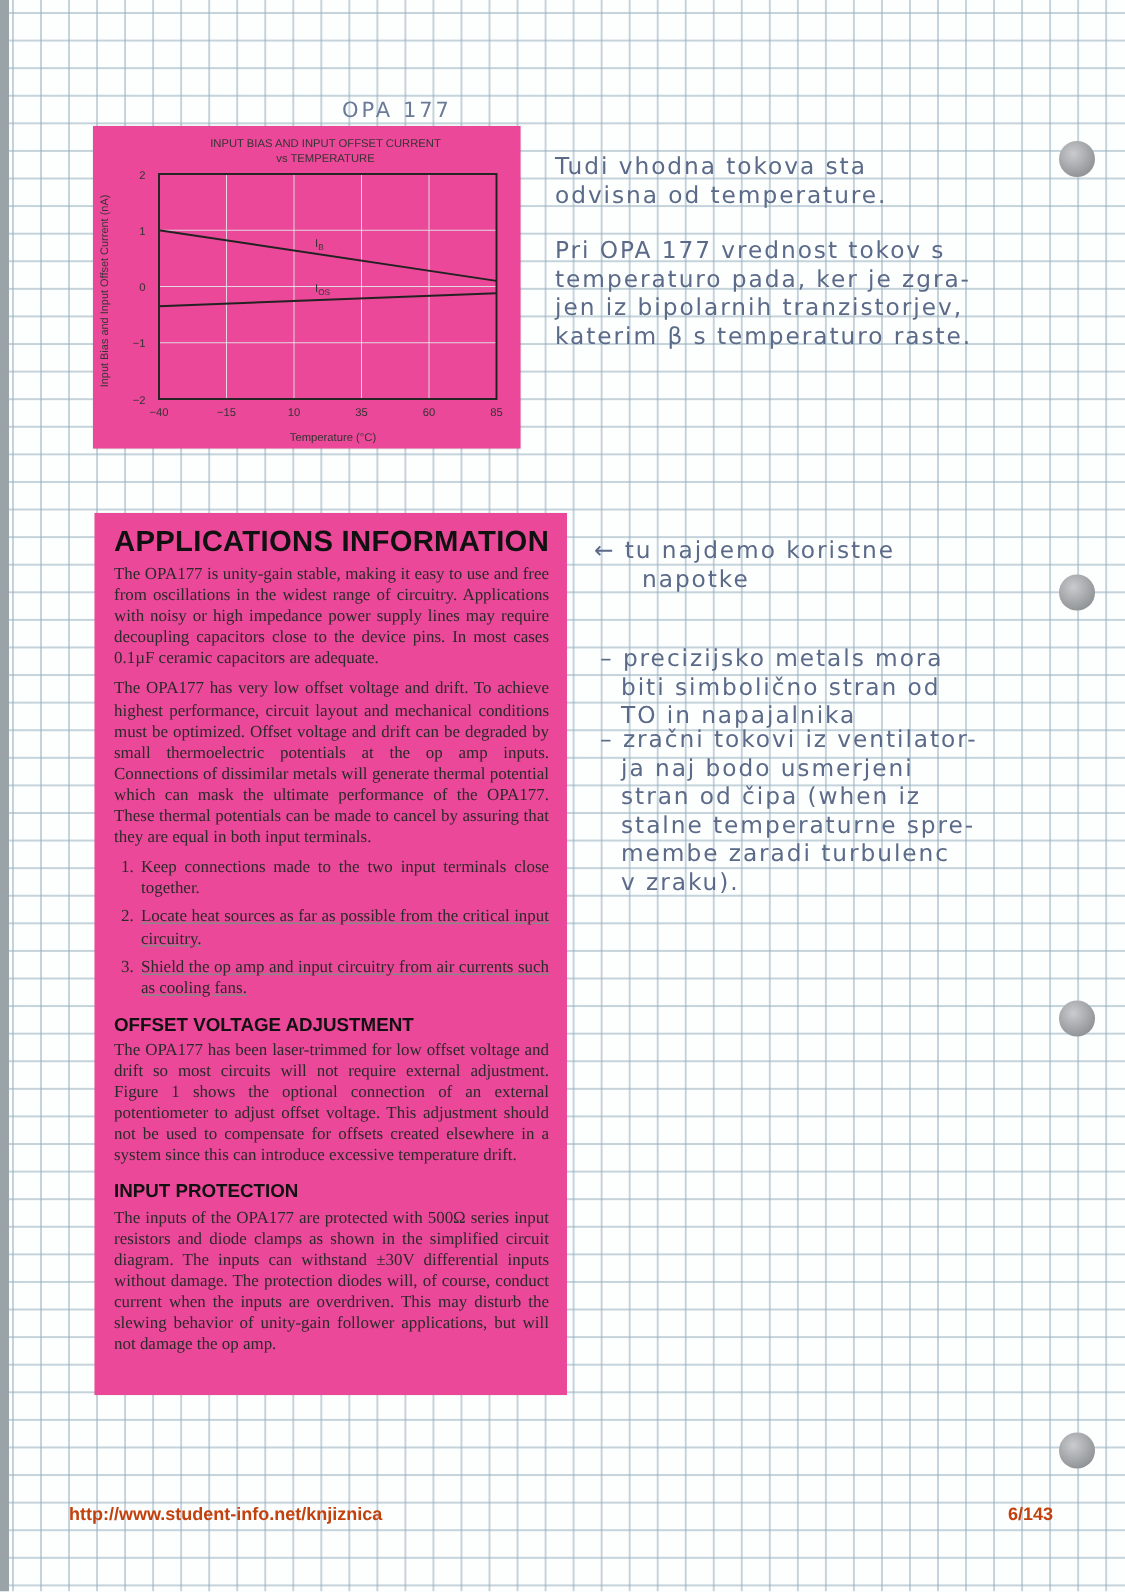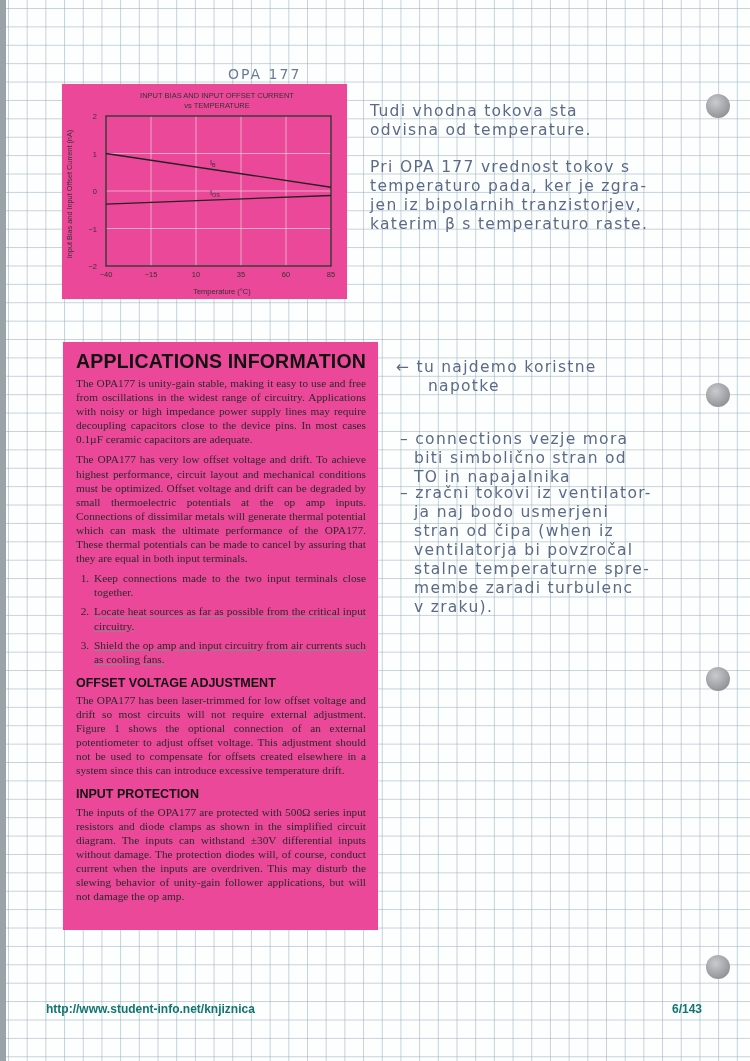--- a/index.html
+++ b/index.html
@@ -20,21 +20,21 @@
     font-size:15.5px;line-height:19px;letter-spacing:1.3px;font-weight:400;}
   .opa-label{position:absolute;left:228px;top:66px;font-family:"DejaVu Sans",sans-serif;color:#6b7a96;font-size:14px;letter-spacing:2px;}
   h1{position:absolute;left:13px;top:8px;margin:0;font-family:"Liberation Sans",sans-serif;font-weight:bold;font-size:19.5px;color:#111;letter-spacing:.2px;}
   h2{margin:0;font-family:"Liberation Sans",sans-serif;font-weight:bold;font-size:12.5px;color:#111;}
   .txt{font-size:11.3px;line-height:14.1px;color:#2a2a2a;text-align:justify;}
   .p{margin:0 0 6px 0;}
   .docbody{position:absolute;left:13px;top:34px;width:290px;}
   ol{margin:0 0 6px 0;padding-left:16px;}
   ol li{margin-bottom:5px;padding-left:2px;}
   ol li.ul span{text-decoration:underline;text-decoration-color:#888;}
-  .footer{position:absolute;top:1002px;font-family:"Liberation Sans",sans-serif;font-weight:bold;font-size:12px;color:#0f766e;}
+  .footer{position:absolute;top:1002px;font-family:"Liberation Sans",sans-serif;font-weight:bold;font-size:12px;color:#c2410c;}
   svg text{font-family:"Liberation Sans",sans-serif;}
 </style>
 </head>
 <body>
 
 <div class="grid"></div>
 <div class="binding"></div>
 
 <div class="hole" style="left:706px;top:94px"></div>
 <div class="hole" style="left:706px;top:383px"></div>
@@ -93,29 +93,28 @@
   <div>Pri OPA 177 vrednost tokov s</div>
   <div>temperaturo pada, ker je zgra-</div>
   <div>jen iz bipolarnih tranzistorjev,</div>
   <div>katerim β s temperaturo raste.</div>
 </div>
 <div class="hand" style="left:396px;top:358px">
   <div>← tu najdemo koristne</div>
   <div style="padding-left:32px">napotke</div>
 </div>
 <div class="hand" style="left:400px;top:430px">
-  <div>– connections vezje mora</div>
+  <div>– precizijsko metals mora</div>
   <div style="padding-left:14px">biti simbolično stran od</div>
   <div style="padding-left:14px">TO in napajalnika</div>
 </div>
 <div class="hand" style="left:400px;top:484px">
   <div>– zračni tokovi iz ventilator-</div>
   <div style="padding-left:14px">ja naj bodo usmerjeni</div>
   <div style="padding-left:14px">stran od čipa (when iz</div>
-  <div style="padding-left:14px">ventilatorja bi povzročal</div>
   <div style="padding-left:14px">stalne temperaturne spre-</div>
   <div style="padding-left:14px">membe zaradi turbulenc</div>
   <div style="padding-left:14px">v zraku).</div>
 </div>
 
 <div class="paste doc-box">
   <h1>APPLICATIONS INFORMATION</h1>
   <div class="docbody txt">
     <p class="p">The OPA177 is unity-gain stable, making it easy to use and free from oscillations in the widest range of circuitry. Applications with noisy or high impedance power supply lines may require decoupling capacitors close to the device pins. In most cases 0.1µF ceramic capacitors are adequate.</p>
     <p class="p">The OPA177 has very low offset voltage and drift. To achieve highest performance, circuit layout and mechanical conditions must be optimized. Offset voltage and drift can be degraded by small thermoelectric potentials at the op amp inputs. Connections of dissimilar metals will generate thermal potential which can mask the ultimate performance of the OPA177. These thermal potentials can be made to cancel by assuring that they are equal in both input terminals.</p>

